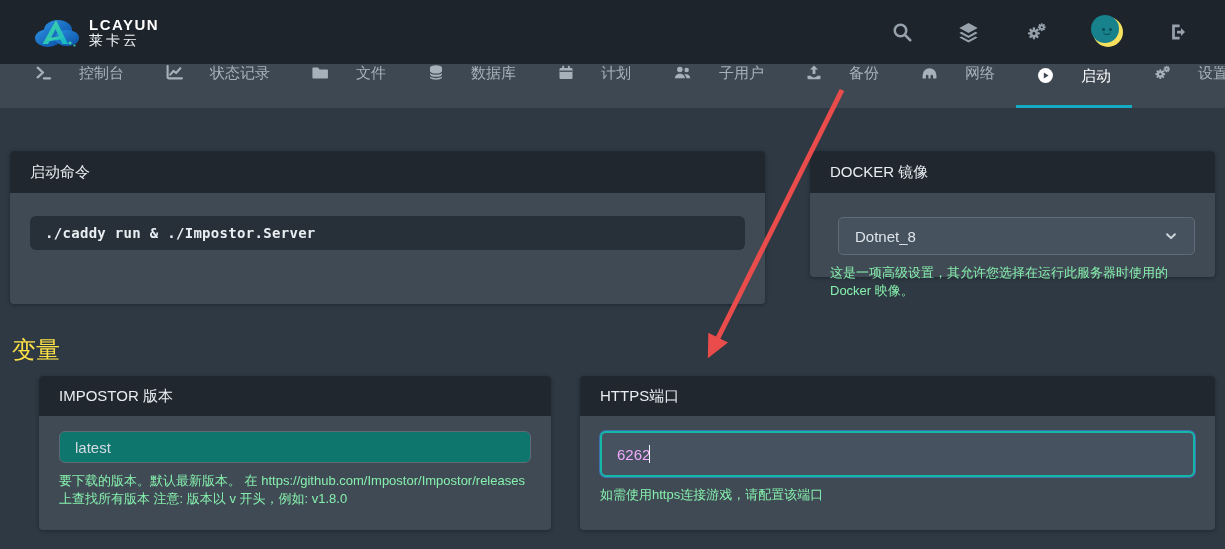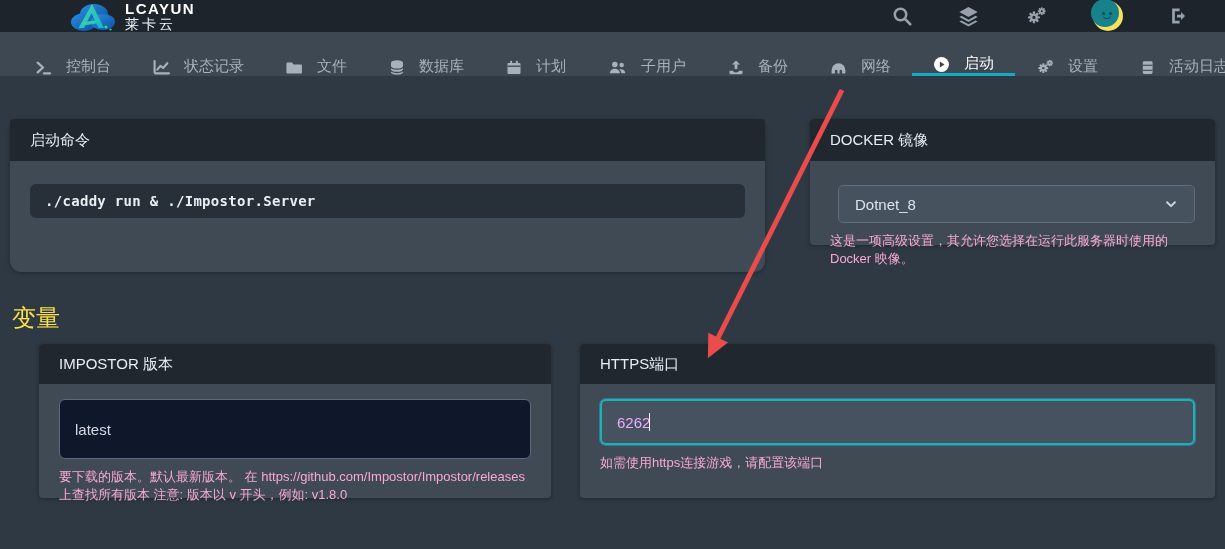--- a/index.html
+++ b/index.html
@@ -6,95 +6,95 @@
   html,body { width:1225px; height:549px; overflow:hidden; }
   body {
     background:#2e3943;
     font-family:"Liberation Sans", sans-serif;
     position:relative;
   }
   svg { display:block; }
 
   
   .navbar {
-    height:32px; background:#1d242c;
+    height:64px; background:#1d242c;
     display:flex; align-items:center;
-    padding:0 36px 0 70px;
+    padding:0 36px 0 34px;
   }
   .logo { display:flex; align-items:center; gap:9px; cursor:pointer; }
   .logo-text { line-height:1.05; }
   .logo-en { color:#ffffff; font-weight:bold; font-size:15px; letter-spacing:1.5px; }
   .logo-zh { color:#f2f6f9; font-weight:normal; font-size:14px; letter-spacing:3px; }
   .nav-actions { margin-left:auto; display:flex; align-items:center; gap:46px; }
   .nav-icon { color:#97a1ab; cursor:pointer; }
   .avatar { width:30px; height:30px; position:relative; cursor:pointer; }
   .avatar .moon  { position:absolute; inset:0; border-radius:50%; background:#f6e15e; }
   .avatar .face  { position:absolute; left:-2px; top:-2px; width:28px; height:28px; border-radius:50%; background:#17818c; }
   .avatar .eye   { position:absolute; width:3px; height:3px; border-radius:50%; background:#0b4a52; top:11px; }
   .avatar .eye.l { left:9px; } .avatar .eye.r { left:16px; }
   .avatar .smile { position:absolute; left:10px; top:14px; width:8px; height:4px; border-bottom:1.5px solid #0b4a52; border-radius:0 0 8px 8px; }
 
   
   .tabbar {
     height:44px; background:#3e4852;
     display:flex; align-items:stretch; padding:0 14px;
   }
   .tab {
-    display:flex; align-items:flex-end; gap:14px;
+    display:flex; align-items:flex-start; gap:27px;
     padding:0 21px; color:#a7b1ba; font-size:15px; cursor:pointer; white-space:nowrap;
   }
   .tab svg { flex:none; }
   .tab.active { color:#ffffff; border-bottom:3px solid #16a9c2; padding-top:3px; }
 
   
   .content { padding:0 10px; position:relative; z-index:1; }
   .row { display:flex; justify-content:space-between; align-items:flex-start; }
   .row1 { margin-top:43px; }
 
   .card { background:#3f4a55; border-radius:4px; box-shadow:0 1px 4px rgba(0,0,0,.3); }
   .card-header {
     background:#20272f; color:#e9edf2; font-size:15px;
     height:42px; display:flex; align-items:center; padding:0 20px;
     border-radius:4px 4px 0 0;
   }
   .row2 .card-header { height:40px; }
   .card-body { padding:20px; }
 
-  .card-startup { width:755px; height:153px;border-radius:11px; }
+  .card-startup { width:755px; height:153px; }
   .card-startup .card-body { padding:23px 20px; }
   .codeblock {
     background:#272f38; border-radius:6px; padding:9px 15px;
     font-family:"DejaVu Sans Mono", monospace; font-size:14px; font-weight:bold;
     color:#e9eef2; letter-spacing:.3px;
   }
 
   .card-docker { width:405px; height:126px; }
   .card-docker .card-body { padding:24px 20px 14px; }
   .select {
     background:#46525e; border:1px solid #5f6b78; border-radius:5px;
     height:38px; display:flex; align-items:center; justify-content:space-between;
     padding:0 16px; color:#dde3e9; font-size:15px; cursor:pointer;margin-left:8px;
   }
-  .help { margin-top:9px; color:#f9a8d4; font-size:13px; line-height:1.4; }
+  .help { margin-top:9px; color:#86efac; font-size:13px; line-height:1.4; }
 
   .section-heading {
     margin:30px 0 10px; padding-left:2px;
     font-size:24px; font-weight:500; color:#fde047;
   }
 
   .row2 .card { height:154px;margin-left:29px; }
   .card-version { width:570px; }
   .card-version .card-body { padding:15px 20px 12px; }
   .card-port { width:707px; }
   .card-port .card-body { padding:15px 20px 12px; }
 
   .text-input {
     width:100%; display:block;
-    background:#0f172a; border:1px solid #5e6a77; border-radius:6px;
-    height:60px; padding:0 15px; color:#d4dbe2; font-size:15px;
+    background:#0f766e; border:1px solid #5e6a77; border-radius:6px;
+    height:32px; padding:0 15px; color:#d4dbe2; font-size:15px;
     font-family:"Liberation Sans", sans-serif; outline:none;
   }
   .input-wrap { position:relative; }
   .text-input.focused {
     height:46px; background:#46525f;
     border:2px solid #14b8a6; box-shadow:0 0 0 1px #3f6fae;
     color:#f0abfc;
   }
   .caret { position:absolute; left:49px; top:14px; width:1.5px; height:18px; background:#f2f5f8; }
 

